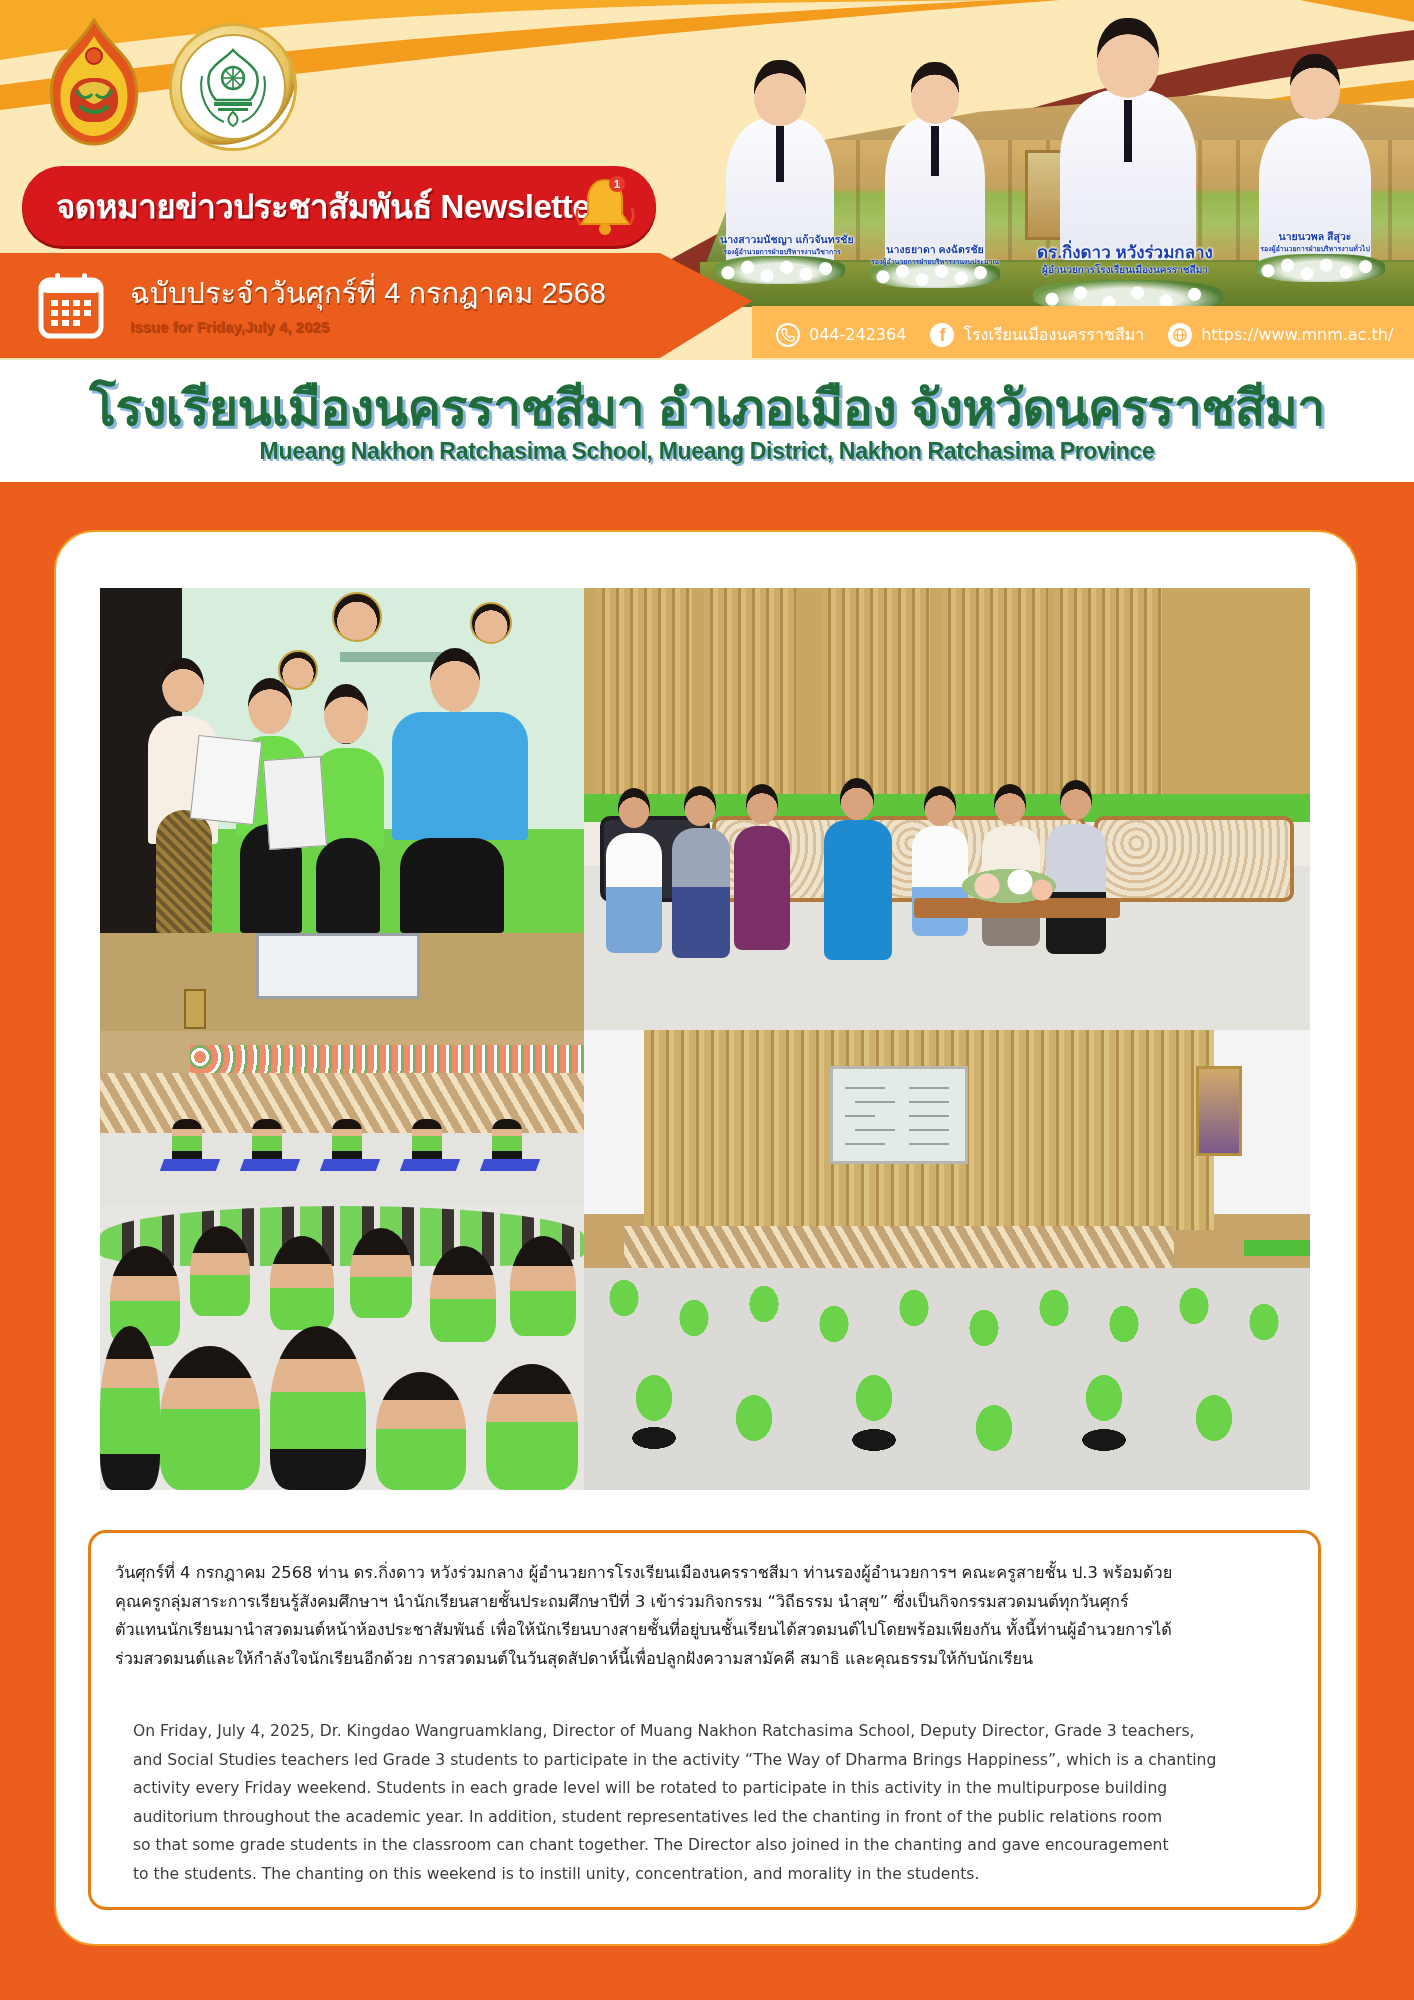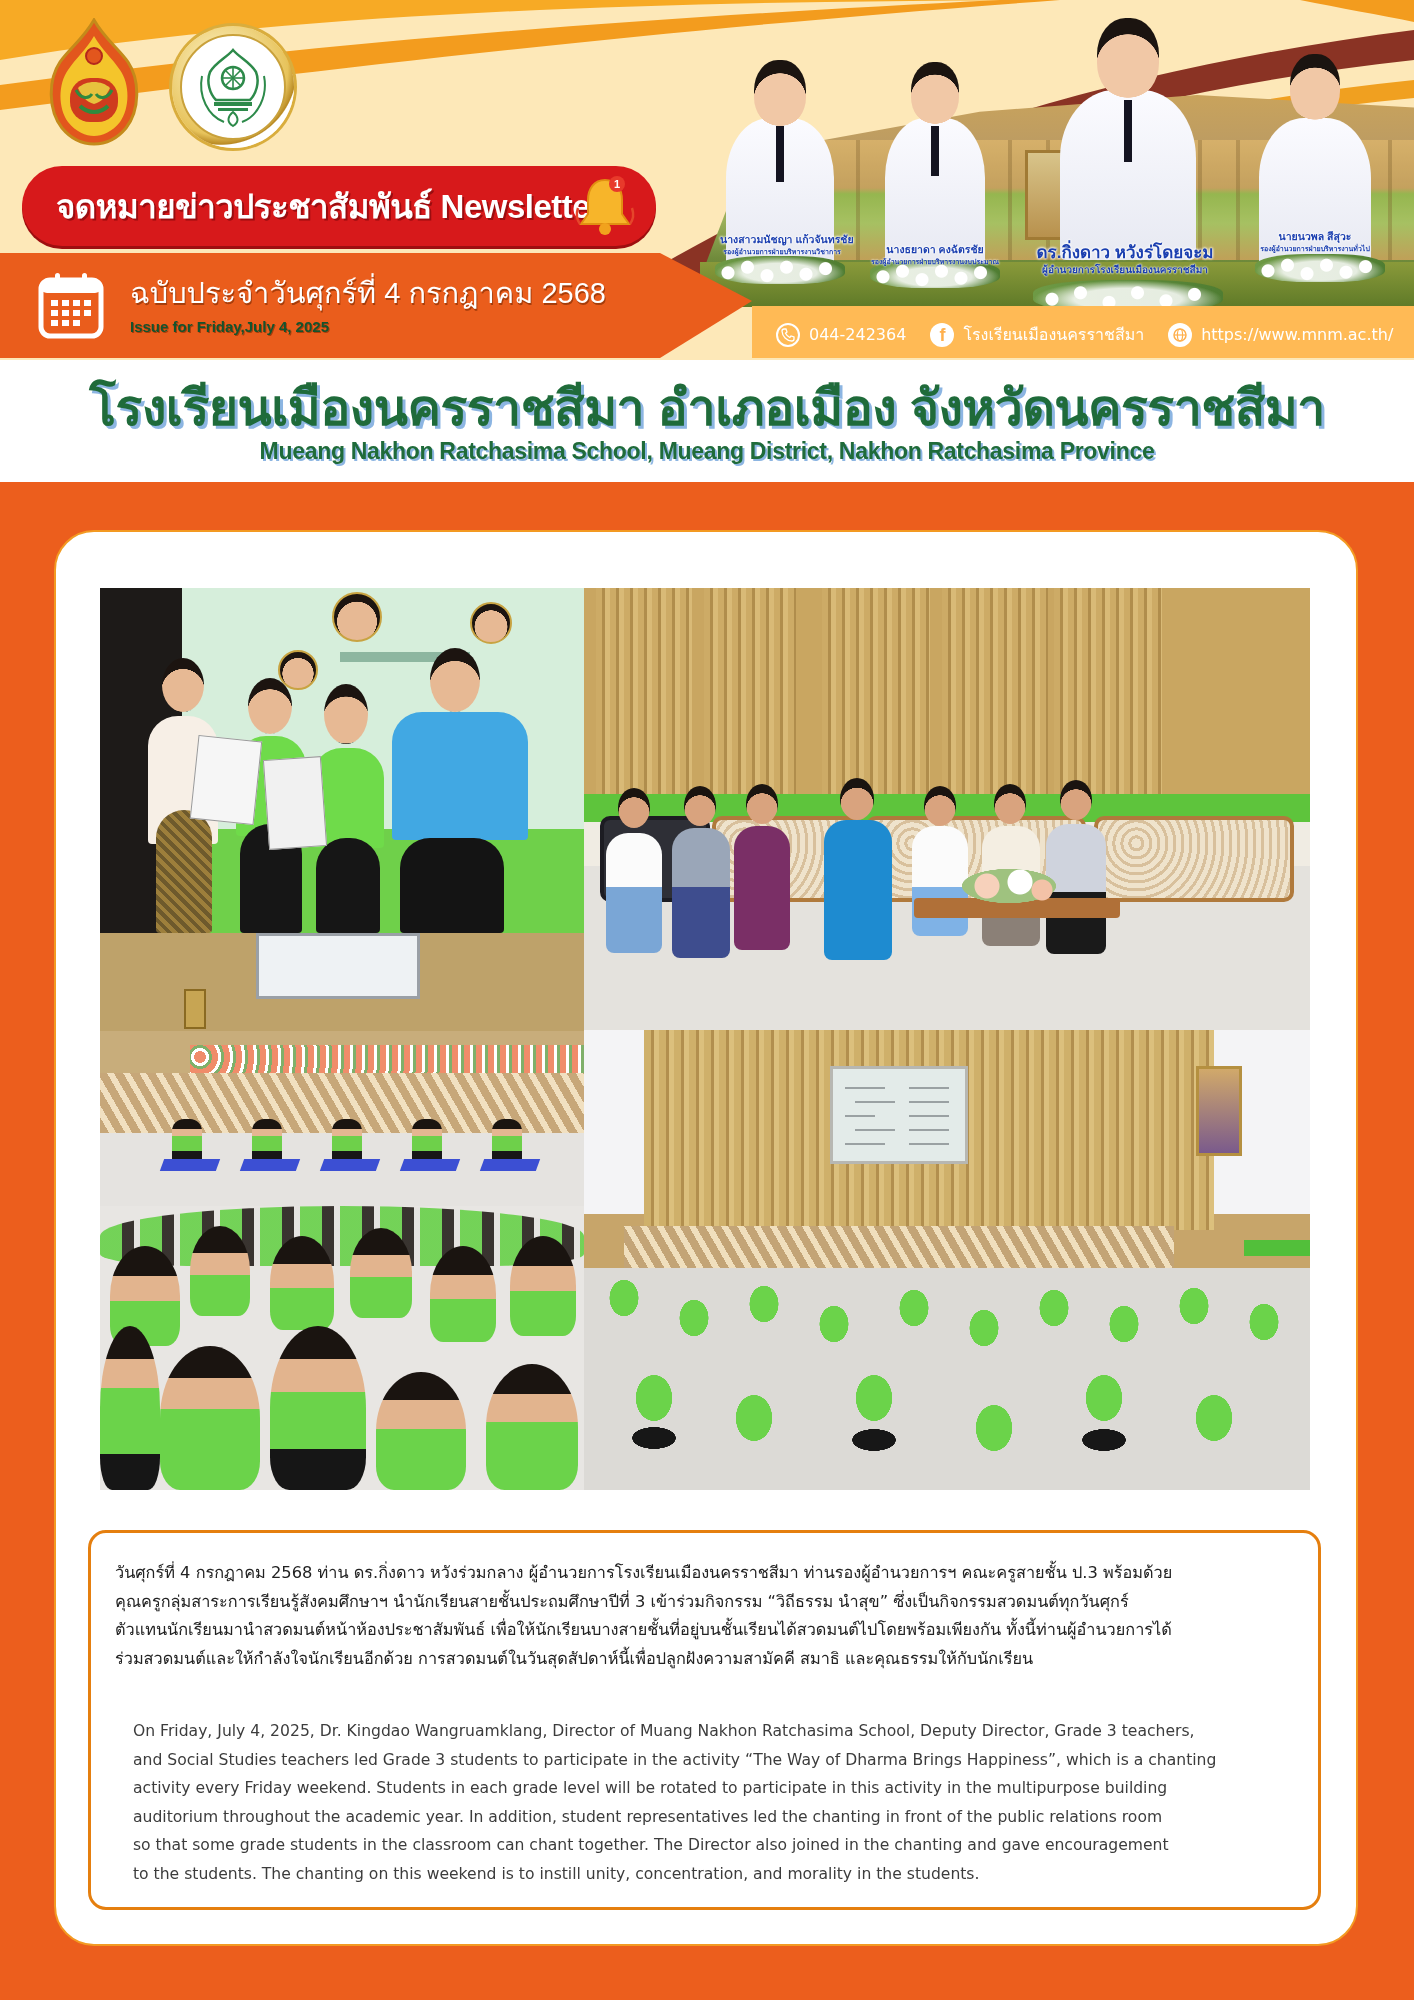--- a/index.html
+++ b/index.html
@@ -80,21 +80,21 @@
     position: absolute; left: 38px; top: 272px; width: 66px; height: 68px;
   }
   .date-thai {
     position: absolute; left: 130px; top: 270px;
     font-family: "Liberation Sans", sans-serif; font-weight: normal; font-size: 29px;
     color: #ffffff; text-shadow: 1px 2px 0 #a63d0b; white-space: nowrap;
   }
   .date-eng {
     position: absolute; left: 130px; top: 318px;
     font-family: "Liberation Sans", sans-serif; font-weight: bold; font-size: 15px;
-    color: #14532d; text-shadow: 1px 1px 0 #a63d0b; white-space: nowrap;
+    color: #c2410c; text-shadow: 1px 1px 0 #a63d0b; white-space: nowrap;
   }
 
   .contact-bar {
     position: absolute; left: 752px; top: 306px; width: 662px; height: 52px;
     background: #ffba55;
   }
   .contact-row {
     position: absolute; left: 776px; top: 322px; display: flex; align-items: center; gap: 9px;
     font-family: "DejaVu Sans", sans-serif; font-size: 16px; color: #ffffff; white-space: nowrap;
   }
@@ -356,21 +356,21 @@
     <div class="staff-flowers" style="left:935px;top:260px;width:130px;height:28px;"></div>
     <div class="staff-name" style="left:868px;top:241px;width:134px;font-size:10.5px;">นางธยาดา คงฉัตรชัย</div>
     <div class="staff-role" style="left:868px;top:256px;width:134px;font-size:7px;">รองผู้อำนวยการฝ่ายบริหารงานงบประมาณ</div>
 
     <div class="staff-figure" style="position:absolute;left:1058px;top:14px;width:140px;height:240px;">
       <div class="staff-body" style="top:76px;width:136px;height:170px;"></div>
       <div class="staff-tie" style="top:86px;height:62px;"></div>
       <div class="staff-head" style="top:4px;width:62px;height:80px;"></div>
     </div>
     <div class="staff-flowers" style="left:1128px;top:280px;width:190px;height:32px;"></div>
-    <div class="staff-name" style="left:1020px;top:238px;width:210px;font-size:17px;">ดร.กิ่งดาว หวังร่โดยจะม</div>
+    <div class="staff-name" style="left:1020px;top:238px;width:210px;font-size:17px;">ดร.กิ่งดาว หวังร่วมกลาง</div>
     <div class="staff-role" style="left:1020px;top:262px;width:210px;font-size:10px;">ผู้อำนวยการโรงเรียนเมืองนครราชสีมา</div>
 
     <div class="staff-figure" style="position:absolute;left:1255px;top:52px;width:120px;height:210px;">
       <div class="staff-body" style="top:66px;width:112px;height:150px;"></div>
       <div class="staff-head" style="top:2px;width:50px;height:66px;"></div>
     </div>
     <div class="staff-flowers" style="left:1320px;top:254px;width:130px;height:28px;"></div>
     <div class="staff-name" style="left:1248px;top:228px;width:134px;font-size:10.5px;">นายนวพล สีสุวะ</div>
     <div class="staff-role" style="left:1248px;top:243px;width:134px;font-size:7px;">รองผู้อำนวยการฝ่ายบริหารงานทั่วไป</div>
   </div>

